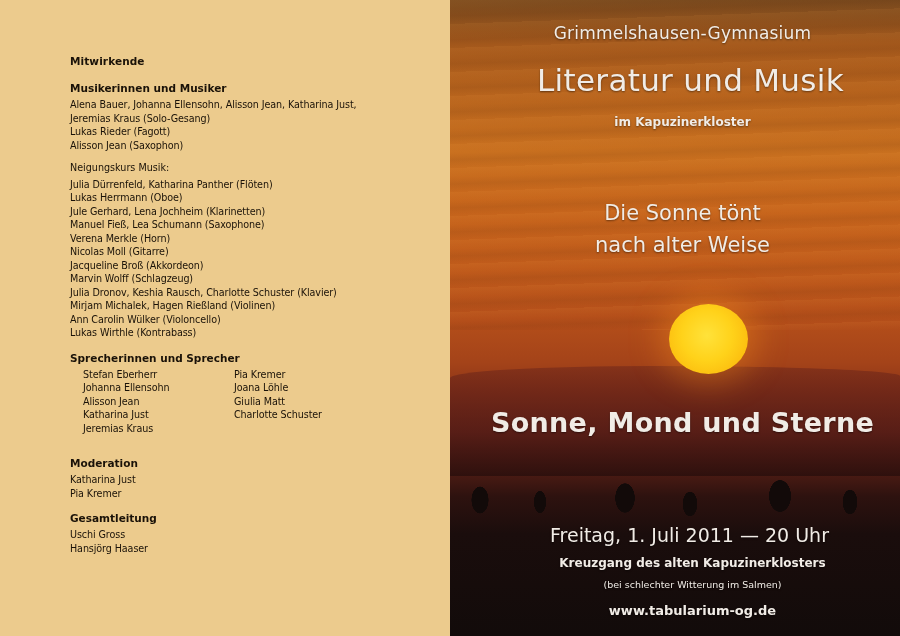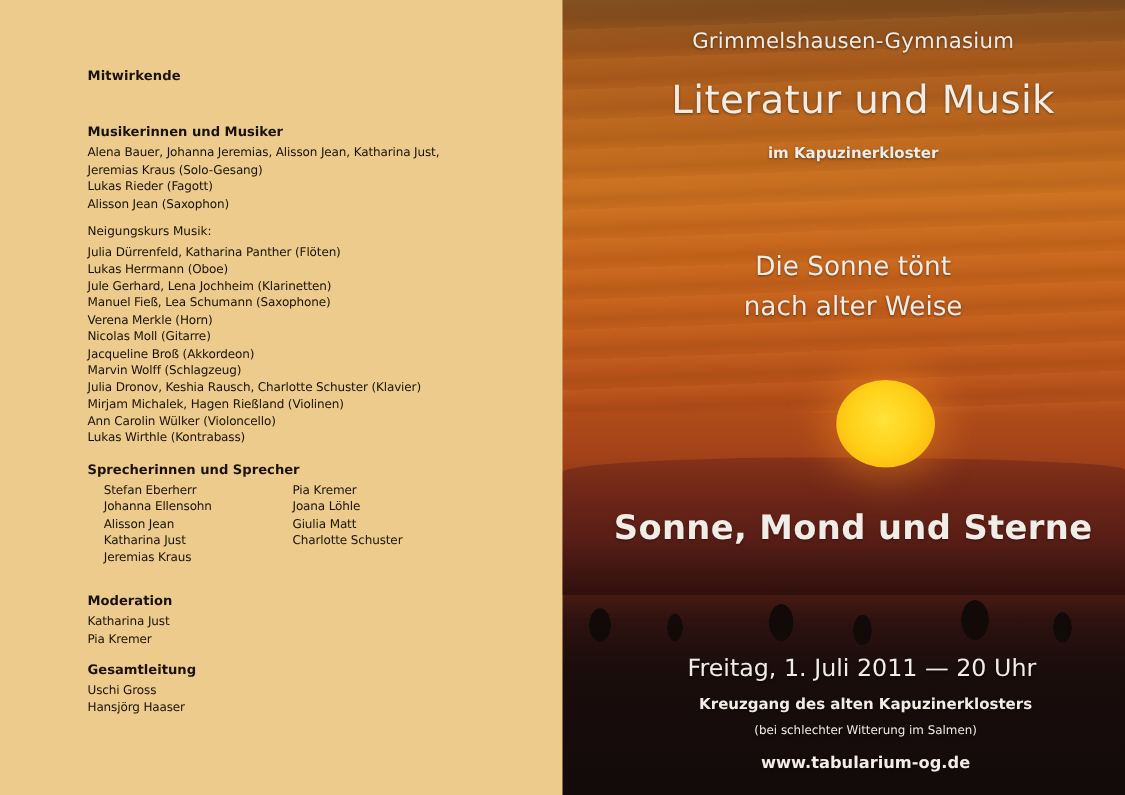--- a/index.html
+++ b/index.html
@@ -6,21 +6,21 @@
   html, body { width: 900px; height: 636px; overflow: hidden; }
   body { font-family: "DejaVu Sans", sans-serif; position: relative; background: #ecca8c; }
 
   
   .left {
     position: absolute; left: 0; top: 0; width: 450px; height: 636px;
     background: #eccb8d;
     color: #1a1208;
     padding: 55px 0 0 70px;
   }
-  .h1 { font-weight: bold; font-size: 10.5px; letter-spacing: 0.1px; margin-bottom: 33px; }
+  .h1 { font-weight: bold; font-size: 10.5px; letter-spacing: 0.1px; margin-bottom: 15px; }
   .h2 { font-weight: bold; font-size: 10.5px; margin-bottom: 4px; }
   .line { font-size: 9.6px; line-height: 13.5px; white-space: nowrap; letter-spacing: -0.1px; }
   .sub { font-size: 9.6px; line-height: 13.5px; margin-top: 9px; margin-bottom: 3px; }
   .block { margin-bottom: 0; }
   .two-col { display: flex; margin-left: 13px; }
   .two-col .col { width: 151px; }
 
   
   .right {
     position: absolute; left: 450px; top: 0; width: 450px; height: 636px; overflow: hidden;
@@ -72,21 +72,21 @@
   .website  { top: 603px; font-size: 13px; font-weight: bold; left: 460px; }
 </style>
 </head>
 <body>
 
 <div class="left">
   <div class="h1">Mitwirkende</div>
 
   <div class="block">
     <div class="h2">Musikerinnen und Musiker</div>
-    <div class="line">Alena Bauer, Johanna Jeremias, Alisson Jean, Katharina Just,</div>
+    <div class="line">Alena Bauer, Johanna Ellensohn, Alisson Jean, Katharina Just,</div>
     <div class="line">Jeremias Kraus (Solo-Gesang)</div>
     <div class="line">Lukas Rieder (Fagott)</div>
     <div class="line">Alisson Jean (Saxophon)</div>
 
     <div class="sub">Neigungskurs Musik:</div>
     <div class="line">Julia Dürrenfeld, Katharina Panther (Flöten)</div>
     <div class="line">Lukas Herrmann (Oboe)</div>
     <div class="line">Jule Gerhard, Lena Jochheim (Klarinetten)</div>
     <div class="line">Manuel Fieß, Lea Schumann (Saxophone)</div>
     <div class="line">Verena Merkle (Horn)</div>

